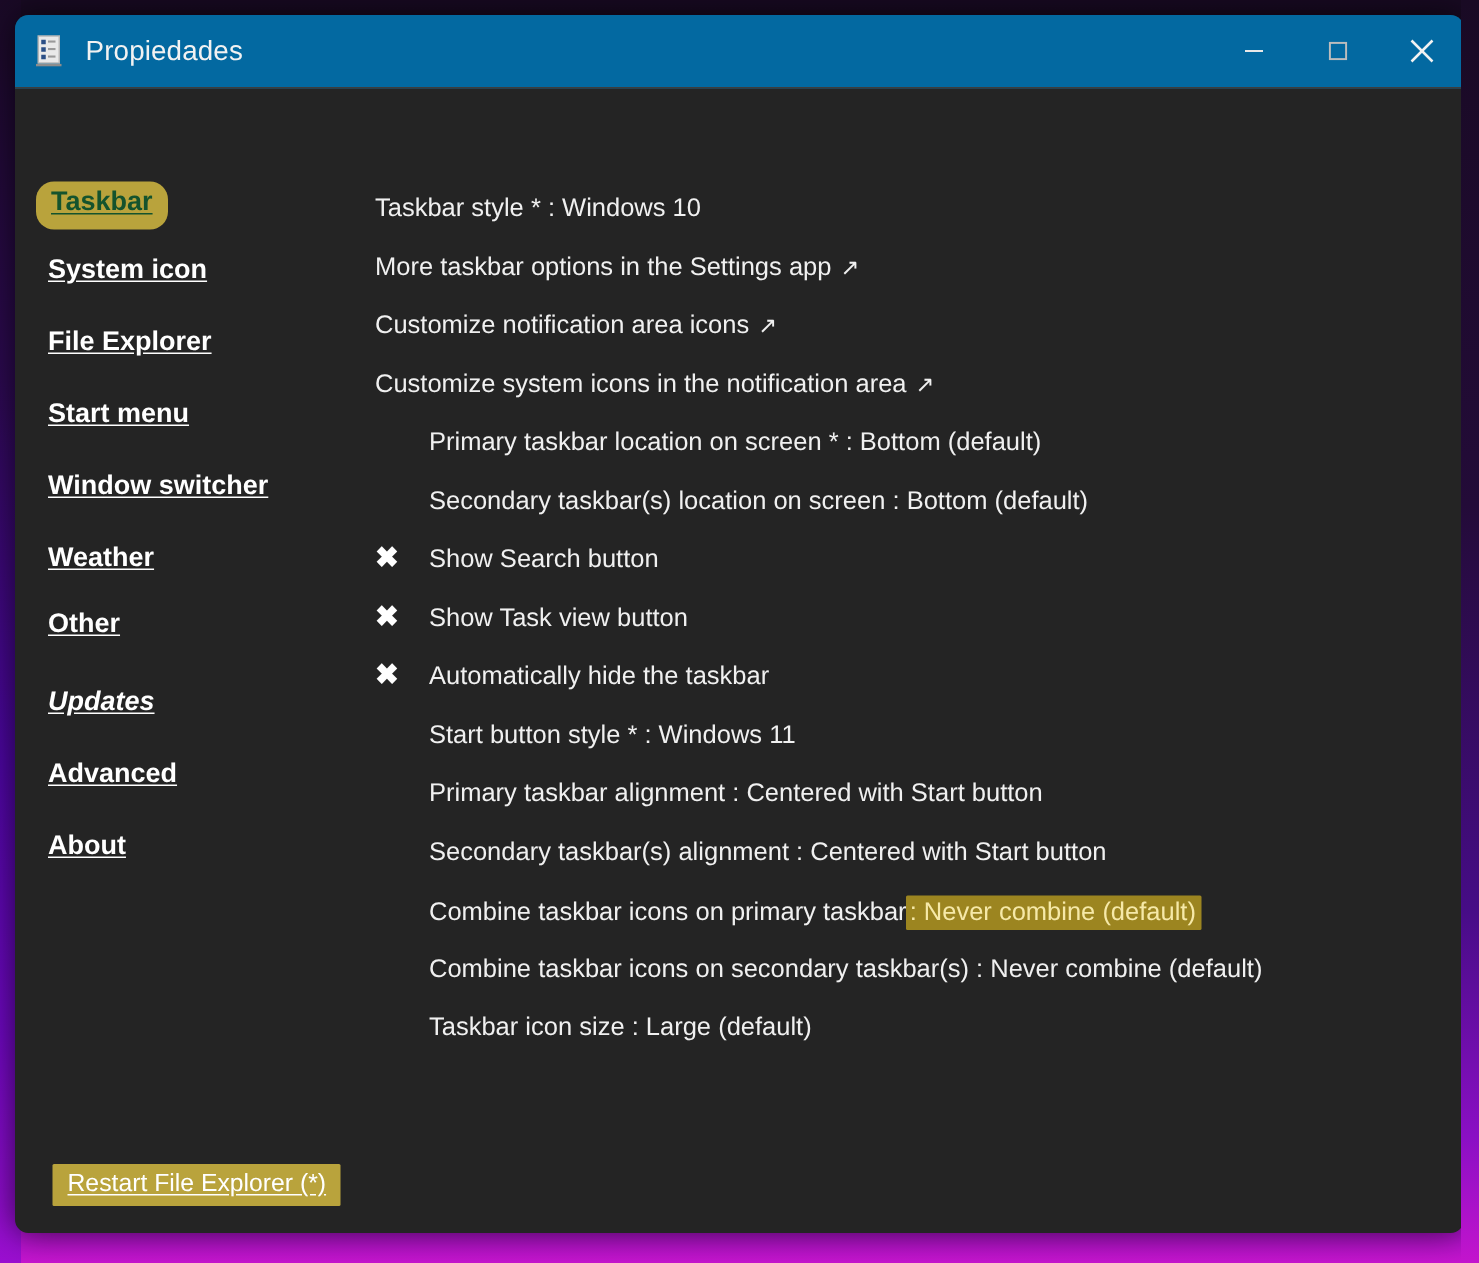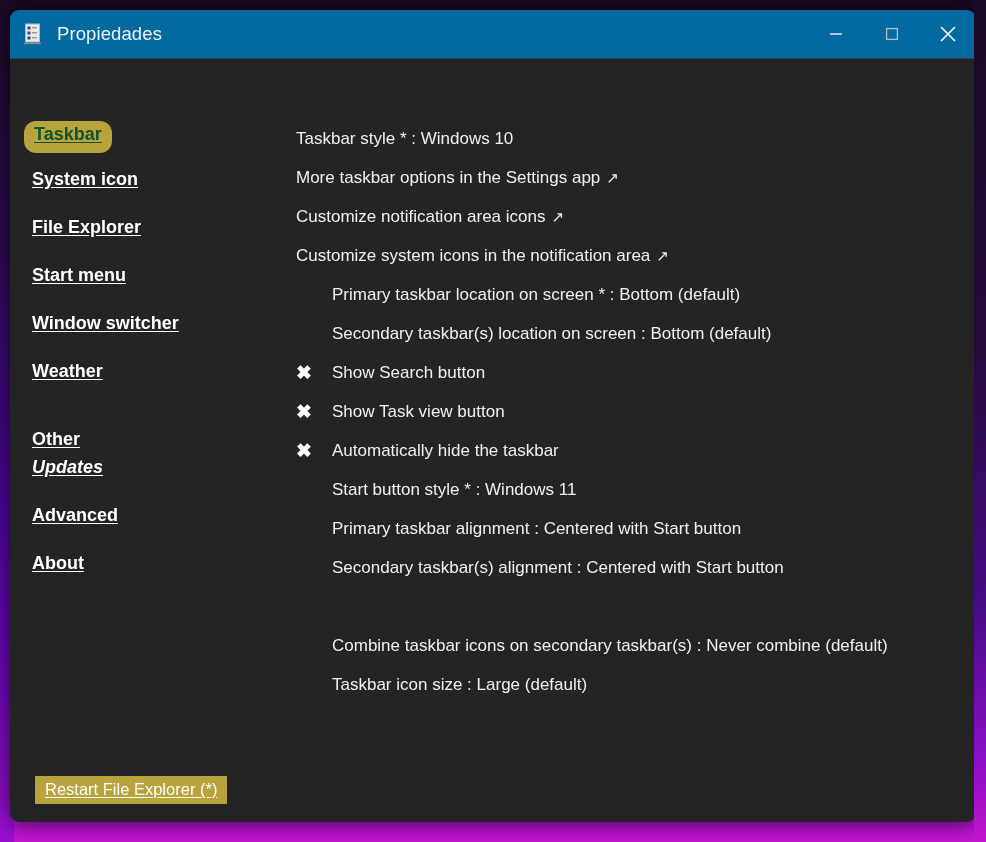--- a/index.html
+++ b/index.html
@@ -160,21 +160,20 @@
     bottom: 0;
   }
   .row {
     position: absolute;
     left: 15px;
     color: #f0f0f0;
     font-size: 17px;
     white-space: nowrap;
     display: flex;
     align-items: baseline;
-    margin-left: 46px;
   }
   .row.indent { left: 51px; }
   .row.check  { left: 15px; }
 
   .xmark {
     position: absolute;
     left: 0;
     top: 0;
     width: 24px;
     font-size: 19px;
@@ -241,21 +240,21 @@
 
     <div id="content">
 
       <div id="sidebar">
           <div class="nav-item selected" style="top: 62px;">Taskbar</div>
           <div class="nav-item" style="top: 110px;">System icon</div>
           <div class="nav-item" style="top: 158px;">File Explorer</div>
           <div class="nav-item" style="top: 206px;">Start menu</div>
           <div class="nav-item" style="top: 254px;">Window switcher</div>
           <div class="nav-item" style="top: 302px;">Weather</div>
-          <div class="nav-item" style="top: 370px;">Other</div>
+          <div class="nav-item" style="top: 346px;">Other</div>
           <div class="nav-item" style="top: 398px; font-style: italic;">Updates</div>
           <div class="nav-item" style="top: 446px;">Advanced</div>
           <div class="nav-item" style="top: 494px;">About</div>
         </div>
 
       <button id="restart-btn">Restart File Explorer (*)</button>
 
       <div id="main">
           <div class="row" style="top: 70px;">
             <span class="label">Taskbar style * : Windows 10</span>
@@ -292,20 +291,24 @@
           </div>
           <div class="row indent" style="top: 421px;">
             <span class="label">Start button style * : Windows 11</span>
           </div>
           <div class="row indent" style="top: 460px;">
             <span class="label">Primary taskbar alignment : Centered with Start button</span>
           </div>
           <div class="row indent" style="top: 499px;">
             <span class="label">Secondary taskbar(s) alignment : Centered with Start button</span>
           </div>
+          <div class="row indent" style="top: 538px;">
+            <span class="label">Combine taskbar icons on primary taskbar</span>
+            <span class="hl"> : Never combine (default)</span>
+          </div>
           <div class="row indent" style="top: 577px;">
             <span class="label">Combine taskbar icons on secondary taskbar(s) : Never combine (default)</span>
           </div>
           <div class="row indent" style="top: 616px;">
             <span class="label">Taskbar icon size : Large (default)</span>
           </div>
         </div>
 
     </div>
   </div>

